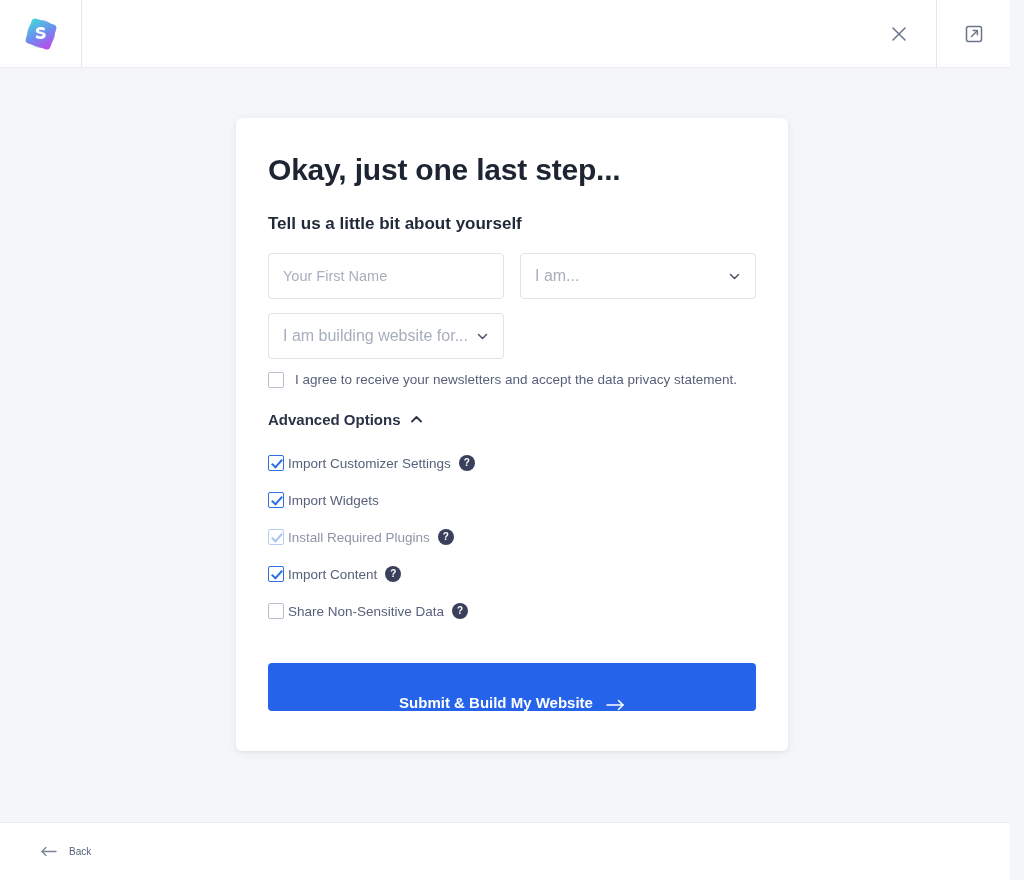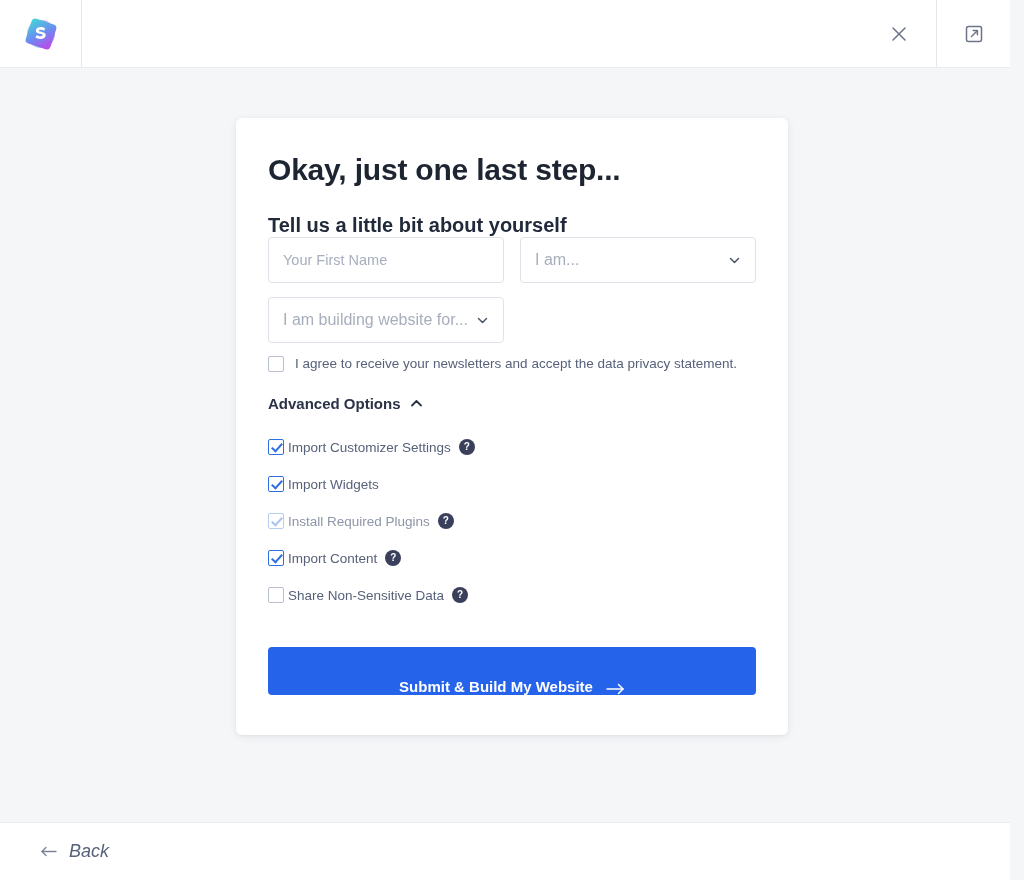--- a/index.html
+++ b/index.html
@@ -75,27 +75,28 @@
   .title {
     font-size: 30px;
     line-height: 1.2;
     font-weight: bold;
     color: #1e2532;
     letter-spacing: -0.2px;
     margin-top: 2px;
   }
   .subtitle {
     margin-top: 26px;
-    font-size: 20px;
+    font-size: 17px;
     font-weight: bold;
     color: #212a3b;
   }
 
   
   .field-grid {
+    margin-top: 19px;
     display: grid;
     grid-template-columns: 1fr 1fr;
     gap: 14px 16px;
   }
   .text-input, .select-box {
     height: 46px;
     width: 100%;
     border: 1px solid #dfe2e9;
     border-radius: 4px;
     background: #ffffff;
@@ -234,21 +235,21 @@
     padding-left: 40px;
   }
   .back-link {
     display: inline-flex;
     align-items: center;
     gap: 12px;
     cursor: pointer;
     text-decoration: none;
   }
   .arrow-left { width: 17px; height: 11px; display: block; }
-  .back-label { font-size: 18px; color: #57617a; font-style: italic; }
+  .back-label { font-size: 10px; color: #57617a; }
 </style>
 </head>
 <body>
 
 <div class="app">
 
   <div class="header">
 
     <div class="header-logo-cell">
       <svg class="logo-mark" viewBox="0 0 40 40">

